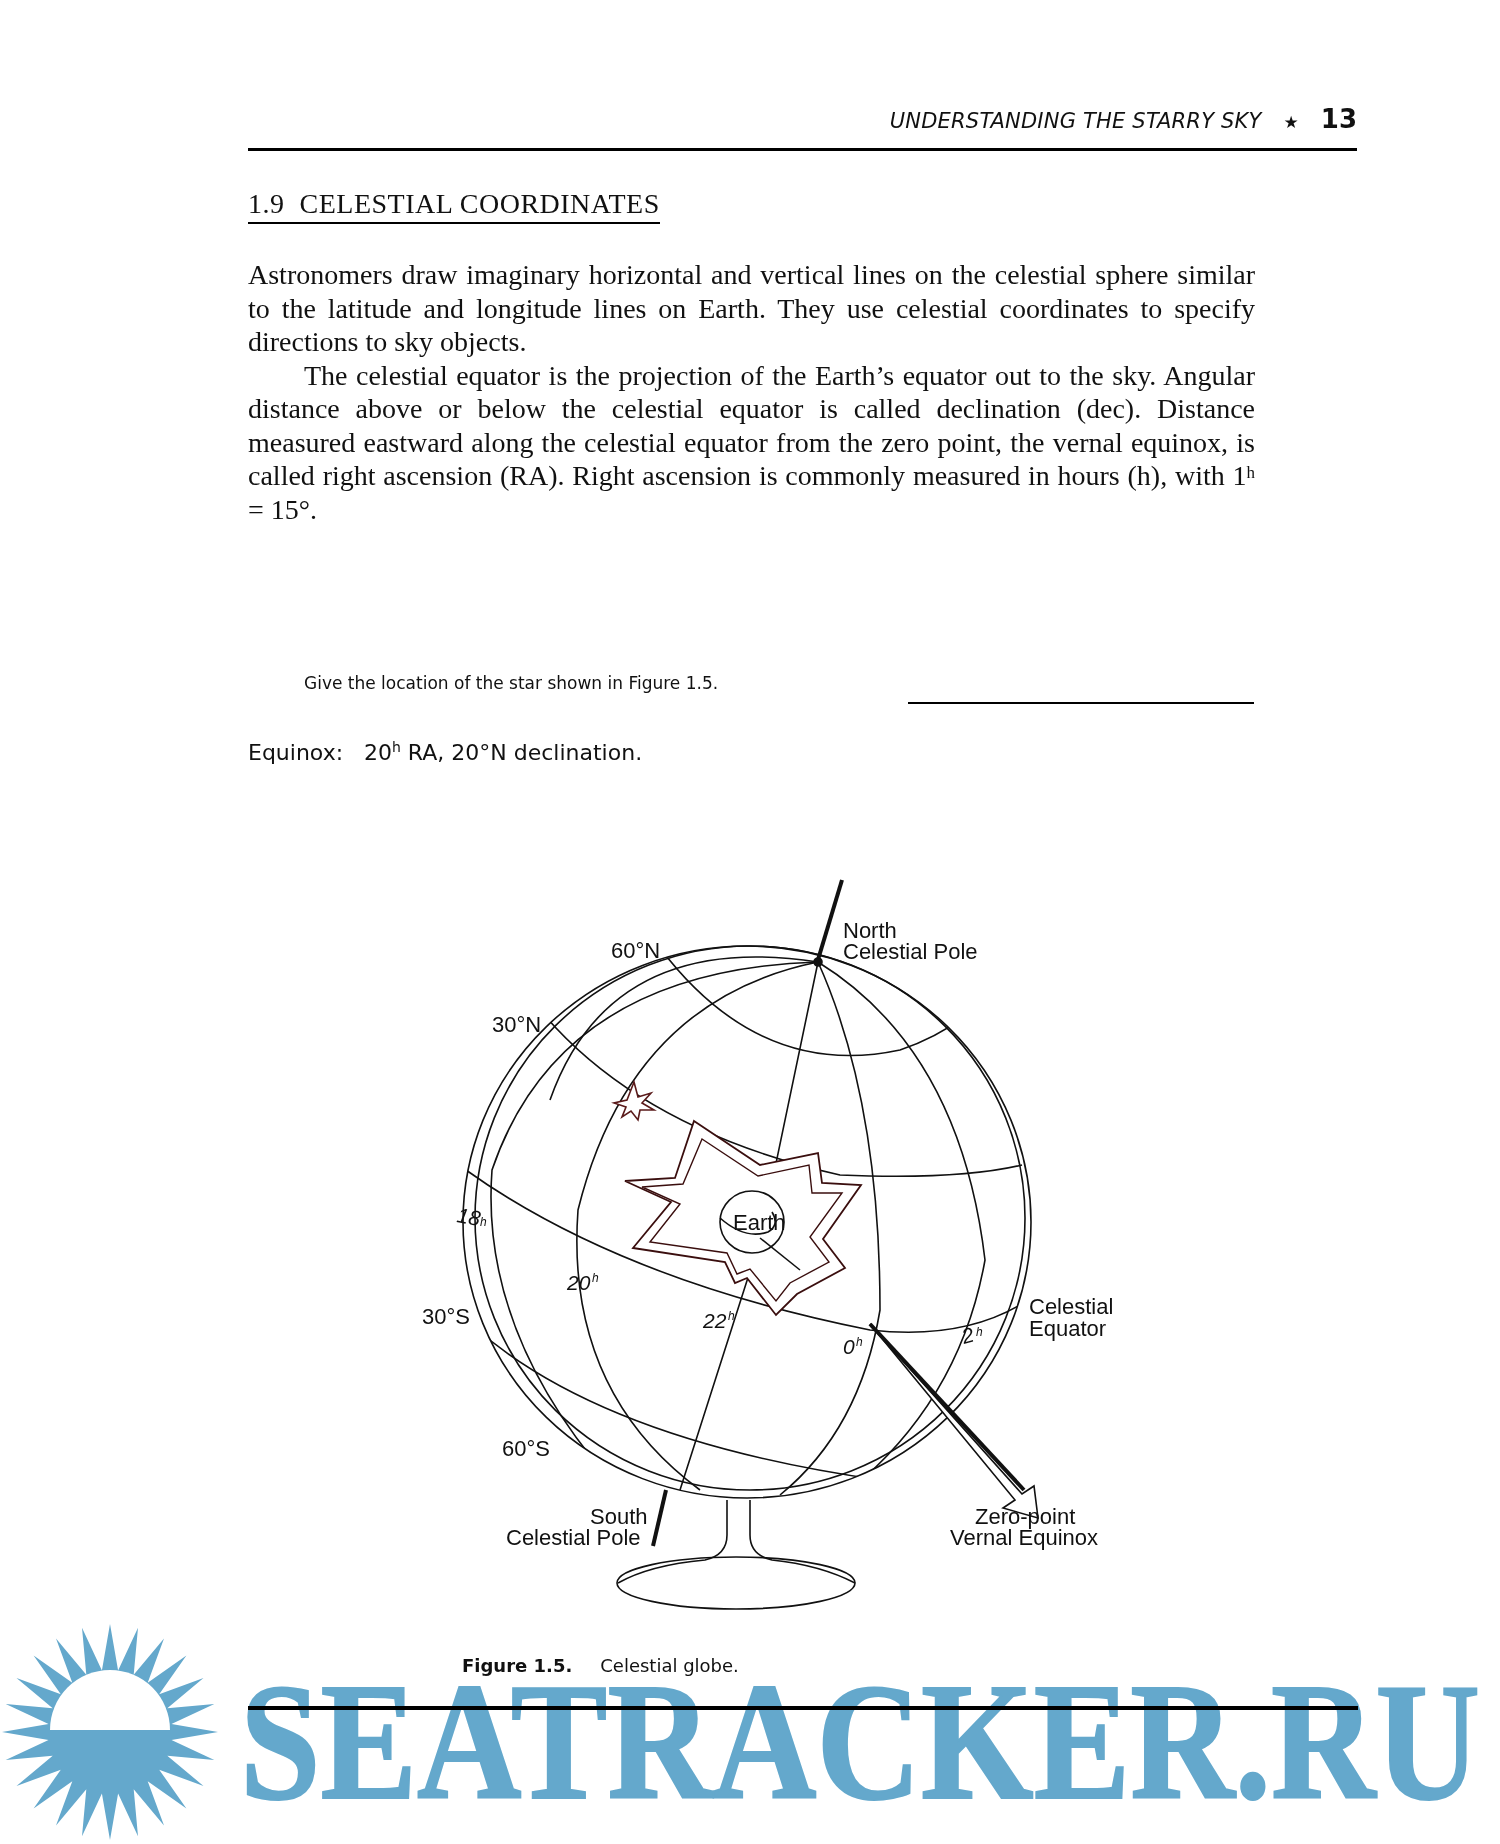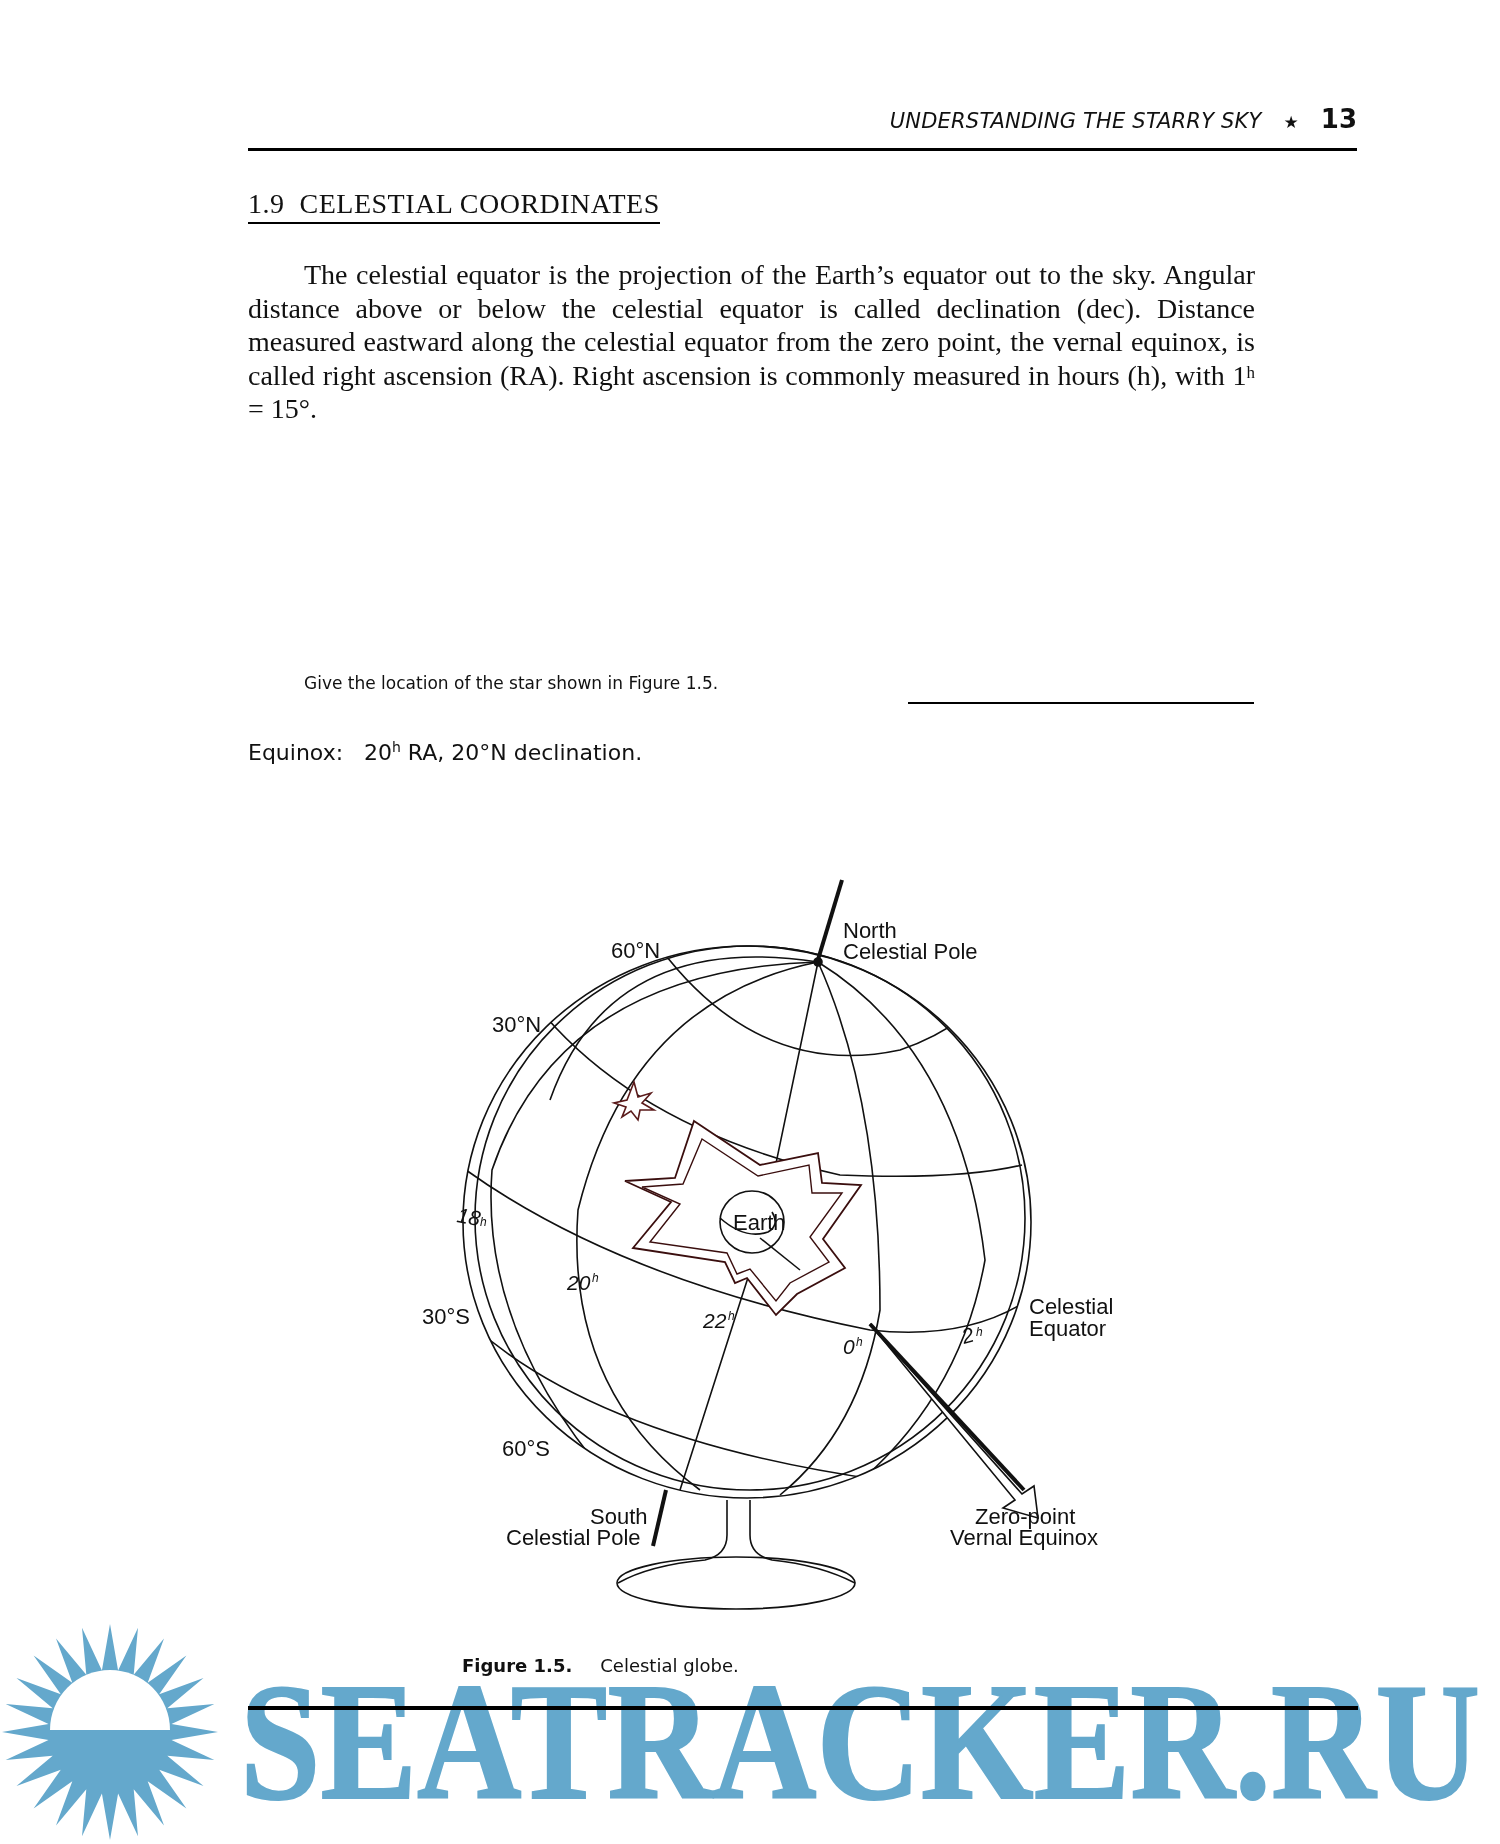--- a/index.html
+++ b/index.html
@@ -31,20 +31,21 @@
 <body>
 
 <div class="abs running-head">
   <span class="title">UNDERSTANDING THE STARRY SKY</span><span class="star">★</span><span class="pageno">13</span>
 </div>
 <div class="abs head-rule"></div>
 
 <div class="abs section-heading" style="white-space:pre;">1.9  CELESTIAL COORDINATES</div>
 
 <div class="abs body-text">
+  <p>Astronomers draw imaginary horizontal and vertical lines on the celestial sphere similar to the latitude and longitude lines on Earth. They use celestial coordinates to specify directions to sky objects.</p>
   <p class="indent"><span>The </span><b>celestial equator</b><span> is the projection of the Earth’s equator out to the sky. Angular distance above or below the celestial equator is called </span><b>declination (dec)</b><span>. Distance measured eastward along the celestial equator from the zero point, the </span><b>vernal equinox</b><span>, is called </span><b>right ascension (RA)</b><span>. Right ascension is commonly measured in hours (h), with 1</span><sup>h</sup><span> = 15°.</span></p>
 </div>
 
 <div class="abs question">Give the location of the star shown in Figure 1.5.</div>
 <div class="abs blank"></div>
 
 <div class="abs answer">
   <span class="label">Equinox:</span><span><span>20</span><sup>h</sup><span> RA, 20°N declination.</span></span>
 </div>
 

